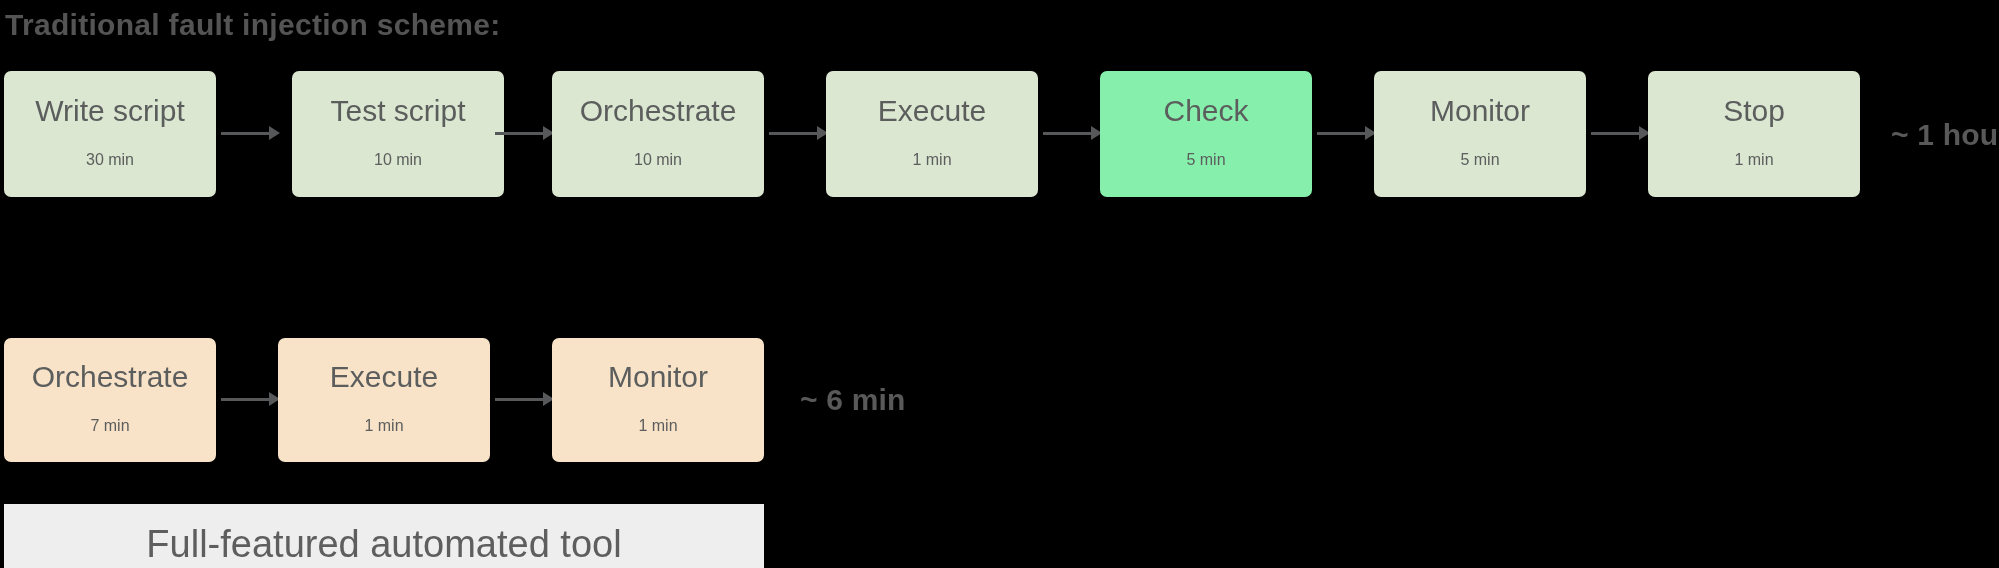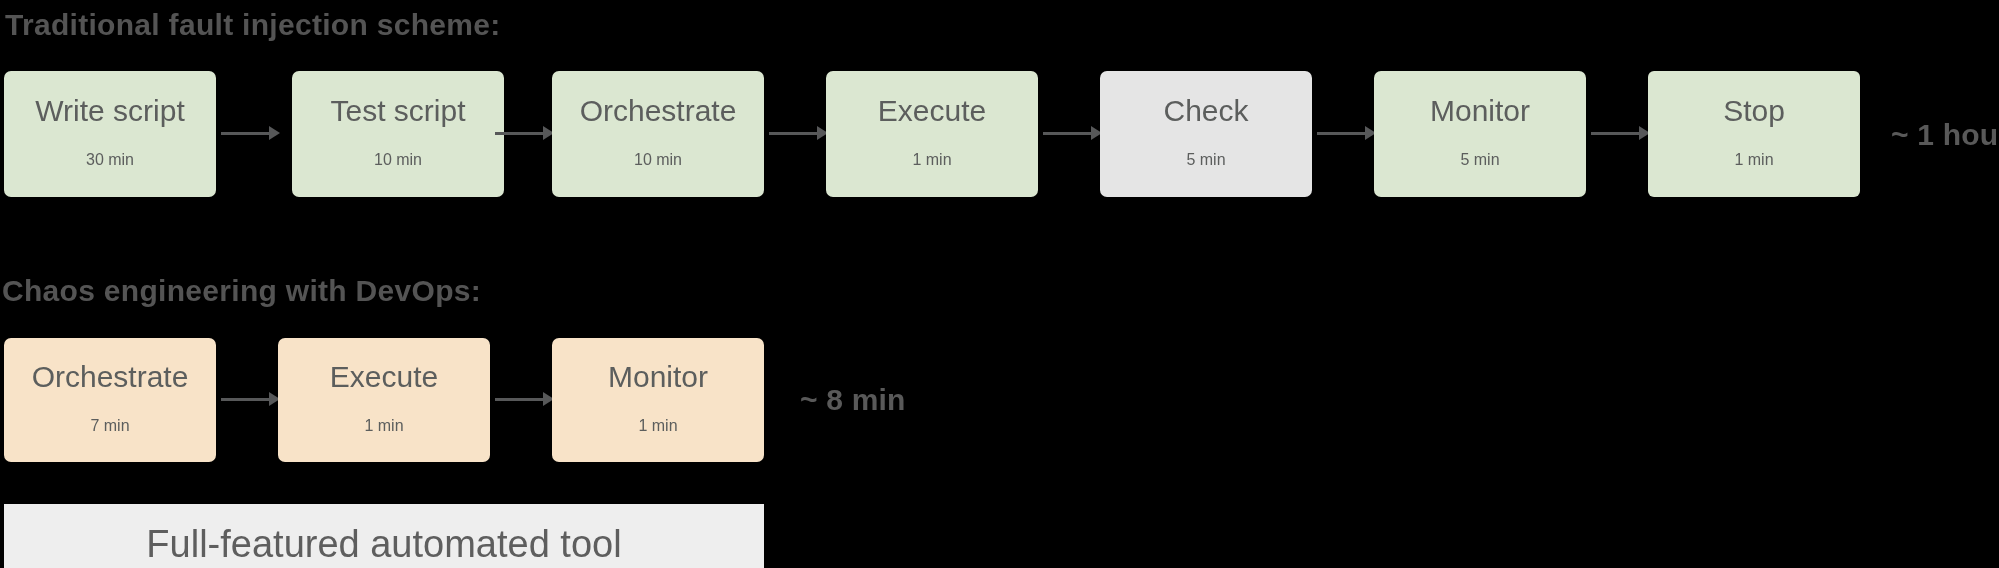--- a/index.html
+++ b/index.html
@@ -95,60 +95,59 @@
       <div class="box-duration">10 min</div>
     </div>
     <div class="arrow" style="left:769px;top:132px;"></div>
 
     <div class="box" style="left: 826px; background: rgb(219, 231, 209);">
       <div class="box-label">Execute</div>
       <div class="box-duration">1 min</div>
     </div>
     <div class="arrow" style="left:1043px;top:132px;"></div>
 
-    <div class="box" style="left: 1100px; background: #e5e5e5; align-items: center;">
+    <div class="box" style="left: 1100px; background: #86efac; align-items: center;">
       <div class="box-label">Check</div>
       <div class="box-duration">5 min</div>
     </div>
     <div class="arrow" style="left:1317px;top:132px;"></div>
 
     <div class="box" style="left: 1374px; background: rgb(219, 231, 209);">
       <div class="box-label">Monitor</div>
       <div class="box-duration">5 min</div>
     </div>
     <div class="arrow" style="left:1591px;top:132px;"></div>
 
-    <div class="box" style="left: 1648px; background: rgb(219, 231, 209); border-radius: 6px;">
+    <div class="box" style="left: 1648px; background: rgb(219, 231, 209);">
       <div class="box-label">Stop</div>
       <div class="box-duration">1 min</div>
     </div>
   </div>
 
   <div class="total-label" style="left:1891px;top:117px;">~ 1 hour</div>
 
-  <div class="section-title" style="left:2px;top:274px;">Chaos engineering with DevOps:</div>
 
   <div class="row2">
     <div class="box" style="left: 4px; background: rgb(248, 227, 200);">
       <div class="box-label">Orchestrate</div>
       <div class="box-duration">7 min</div>
     </div>
     <div class="arrow" style="left:221px;top:398px;"></div>
 
     <div class="box" style="left: 278px; background: rgb(248, 227, 200);">
       <div class="box-label">Execute</div>
       <div class="box-duration">1 min</div>
     </div>
     <div class="arrow" style="left:495px;top:398px;"></div>
 
     <div class="box" style="left: 552px; background: rgb(248, 227, 200);">
       <div class="box-label">Monitor</div>
       <div class="box-duration">1 min</div>
     </div>
   </div>
 
-  <div class="total-label" style="left:800px;top:382px;">~ 8 min</div>
+  <div class="total-label" style="left:800px;top:382px;">~ 6 min</div>
 
   <div class="footer-bar" style="background: rgb(238, 238, 238);">
     <div class="footer-label">Full-featured automated tool</div>
   </div>
 
 </div>
 
 </body></html>

